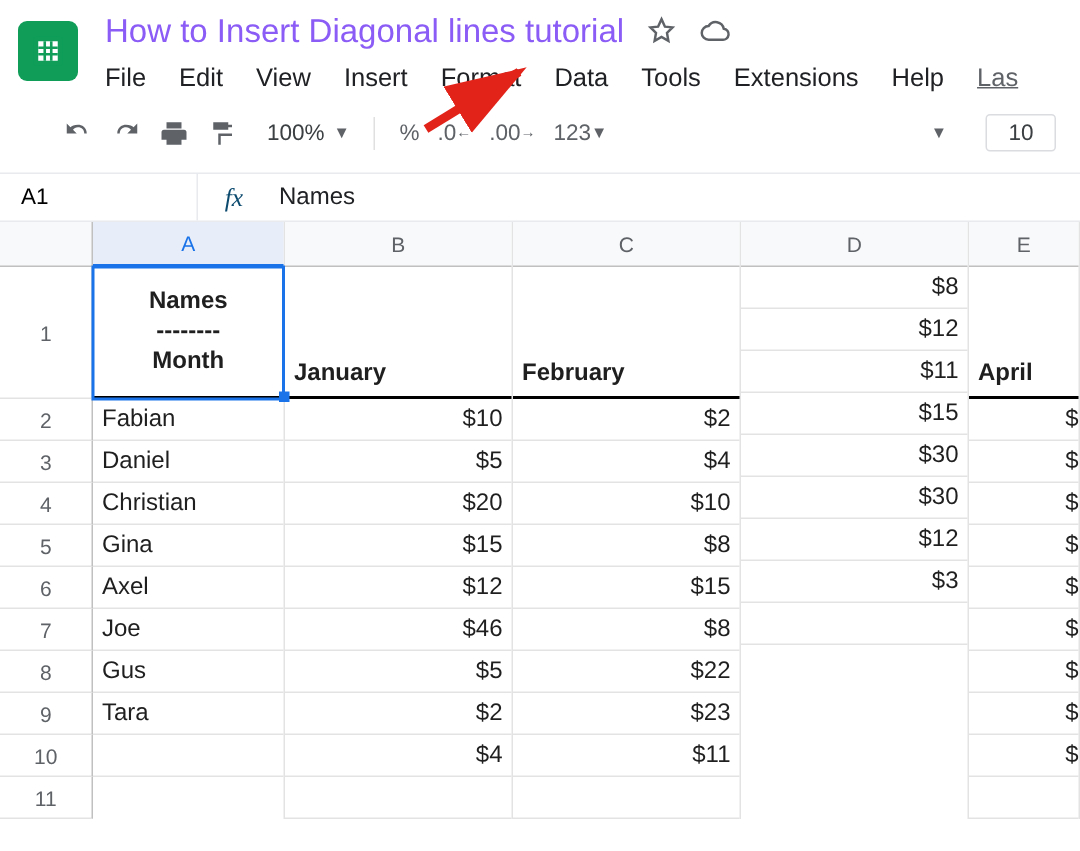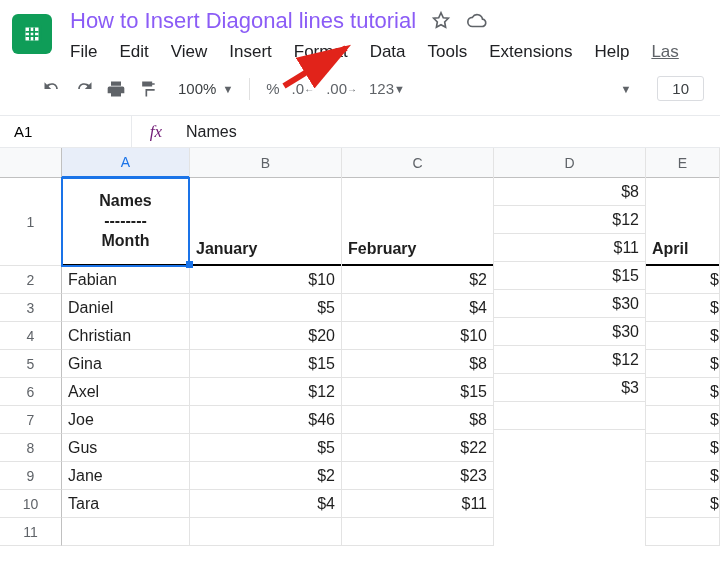--- a/index.html
+++ b/index.html
@@ -42,21 +42,21 @@
     border:1px solid #dadce0; padding:3px 14px; border-radius:3px; color:#3c4043;
     margin-left:14px;
   }
   .toolbar .spacer { flex:1; }
   
   .fxrow { display:flex; align-items:center; border-bottom:1px solid #e8eaed; height:32px; }
   .namebox {
     width:132px; padding-left:14px; font-size:15px; color:#000000;
     border-right:1px solid #e8eaed; height:100%; display:flex; align-items:center;
   }
-  .fx { width:48px; text-align:center; font-style:italic; color:#701a75; font-family:Georgia,serif; font-size:17px; }
+  .fx { width:48px; text-align:center; font-style:italic; color:#0c4a6e; font-family:Georgia,serif; font-size:17px; }
   .fxval { font-size:16px; color:#202124; padding-left:6px; }
   
   .grid { display:flex; }
   .rowhdrs { width:62px; }
   .cornercell { height:30px; border-right:1px solid #c0c0c0; border-bottom:1px solid #c0c0c0; background:#f8f9fa; }
   .rowhdr {
     height:28px; border-right:1px solid #c0c0c0; border-bottom:1px solid #e3e3e3;
     background:#fff; color:#5f6368; font-size:14px; display:flex; align-items:center; justify-content:center;
   }
   .rowhdr.tall { height:88px; }
@@ -214,21 +214,20 @@
           </div>
           <div class="selhandle"></div>
         </div>
         <div class="cell">Fabian</div>
         <div class="cell">Daniel</div>
         <div class="cell">Christian</div>
         <div class="cell">Gina</div>
         <div class="cell">Axel</div>
         <div class="cell">Joe</div>
         <div class="cell">Gus</div>
-        <div class="cell">Jane</div>
         <div class="cell">Tara</div>
         <div class="cell"></div>
       </div>
       <div class="col B">
         <div class="colhdr">B</div>
         <div class="cell hdrcell">January</div>
         <div class="cell num">$10</div>
         <div class="cell num">$5</div>
         <div class="cell num">$20</div>
         <div class="cell num">$15</div>

